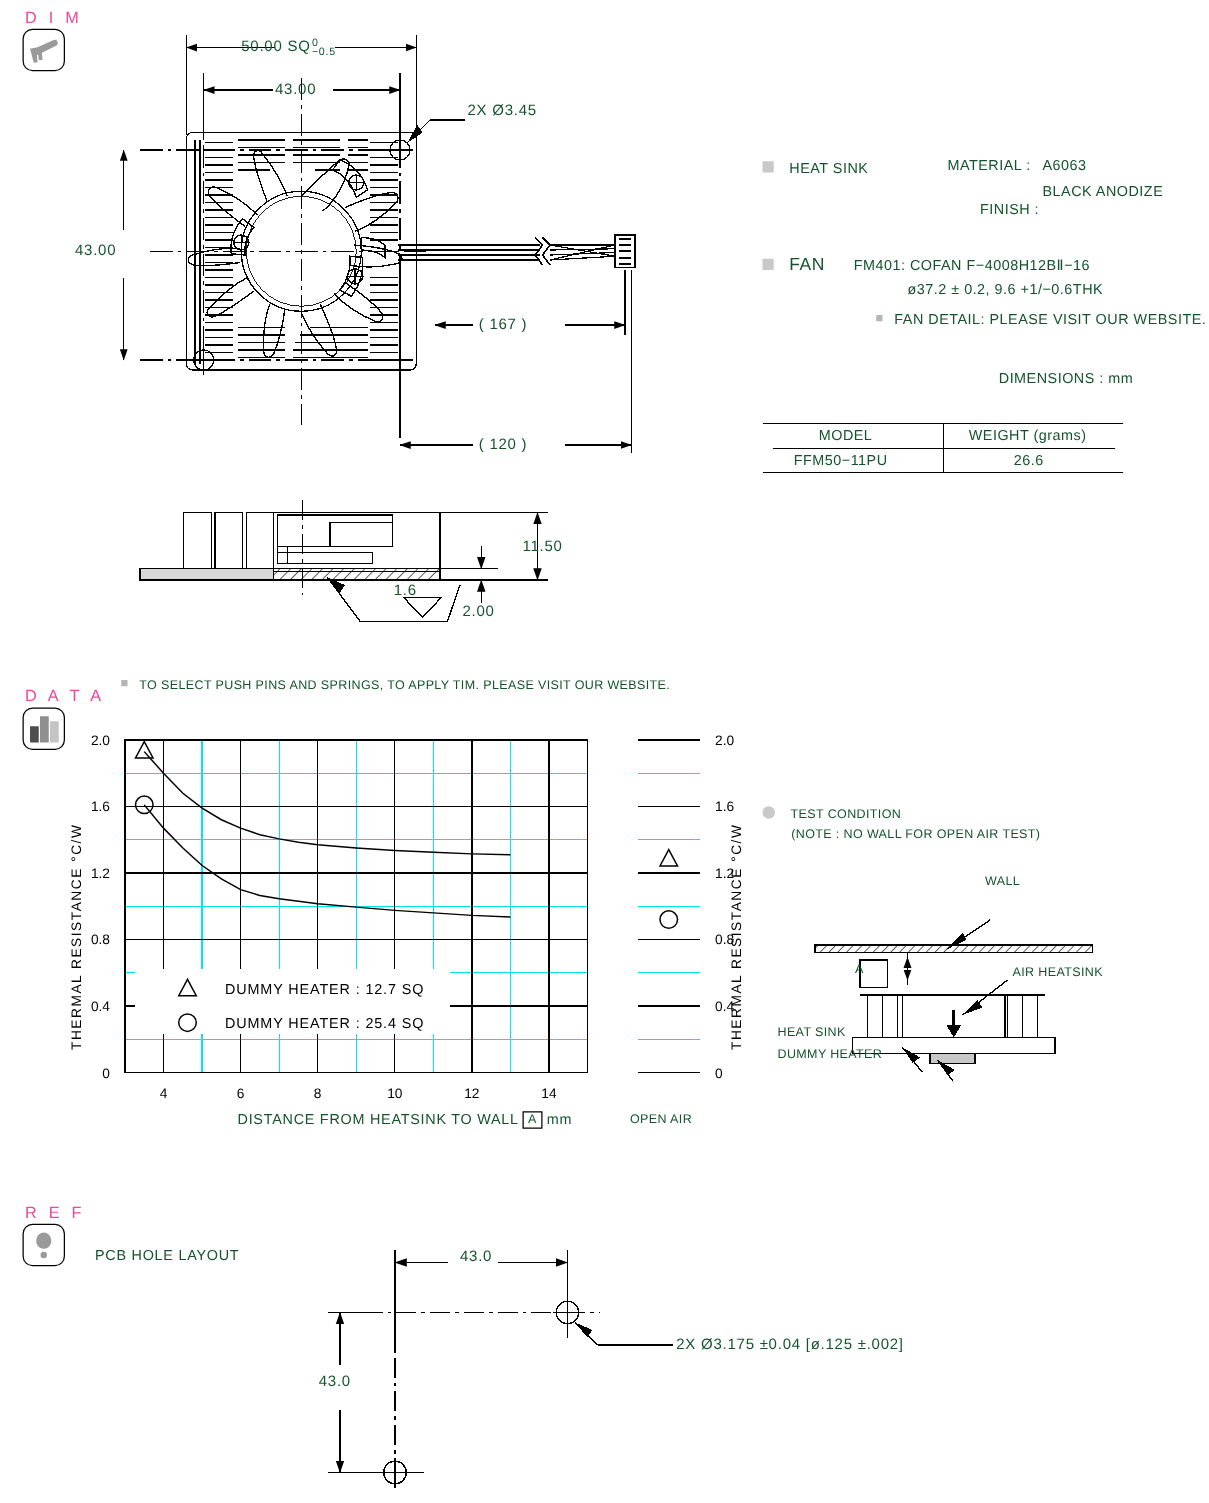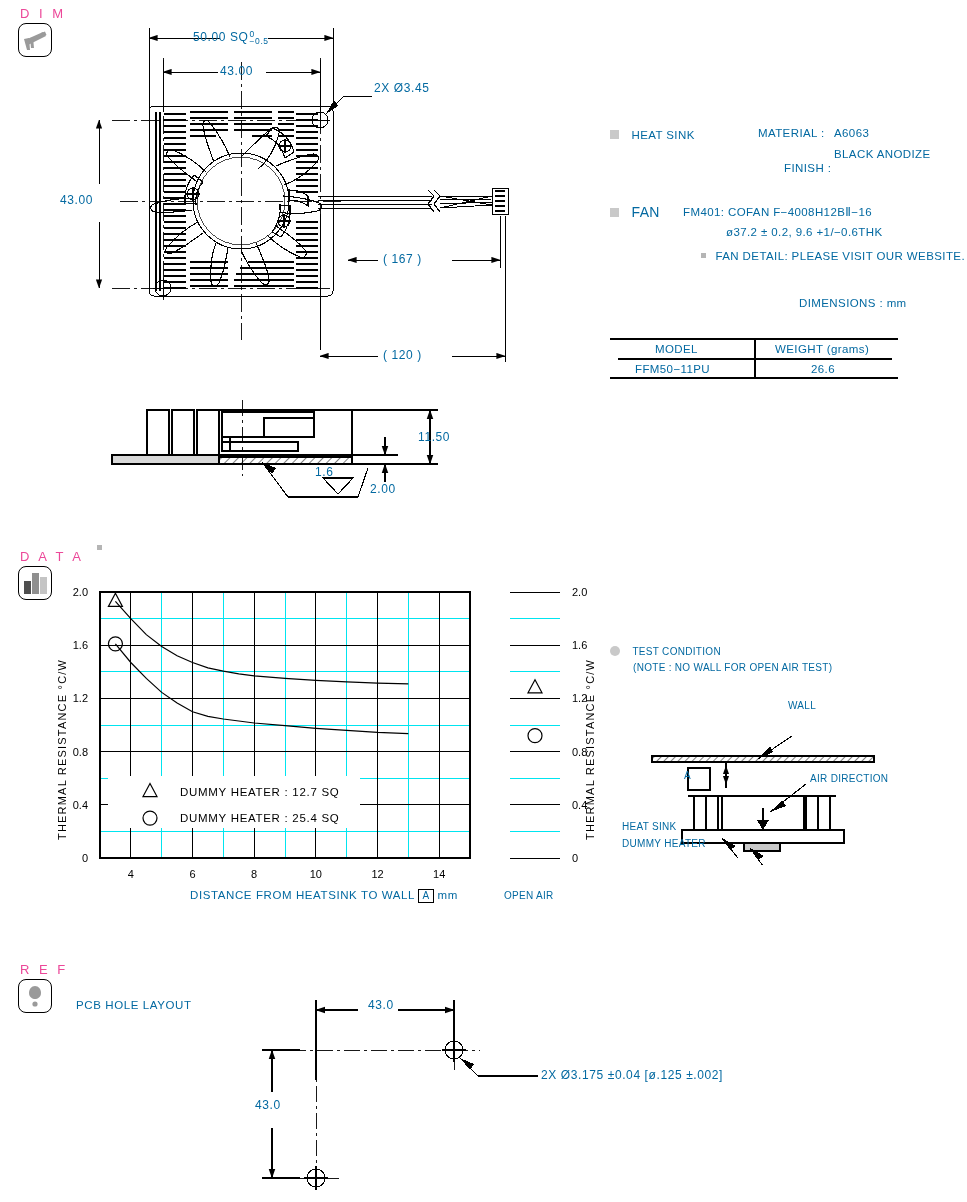--- a/index.html
+++ b/index.html
@@ -5,21 +5,21 @@
 <style>
   html,body{margin:0;padding:0;background:#ffffff;}
   body{
     width:967px;height:1202px;position:relative;overflow:hidden;
     font-family:"Liberation Sans","DejaVu Sans",sans-serif;
     color:#000;
     -webkit-font-smoothing:none;
   }
   .abs{position:absolute;}
   svg{display:block;}
-  .txt{position:absolute;font-size:11.5px;letter-spacing:.4px;white-space:nowrap;color:#0369a1;}
+  .txt{position:absolute;font-size:11.5px;letter-spacing:.4px;white-space:nowrap;color:#14532d;}
   .txt-sm{font-size:10px;letter-spacing:.3px;}
   .txt-dim{font-size:12px;letter-spacing:.6px;}
   
   .tag{position:absolute;}
   .tag-label{font-size:13px;letter-spacing:3px;color:#ec4899;margin-left:2px;}
   .tag-box{
     width:34px;height:34px;border:1.4px solid #000;border-radius:8px;
     margin-top:2px;position:relative;background:#fff;box-sizing:border-box;
     overflow:hidden;
   }
@@ -383,20 +383,21 @@
     </g>
   </svg>
 </div>
 <div class="txt" style="left:655px;top:343px;">MODEL</div>
 <div class="txt" style="left:775px;top:343px;">WEIGHT  (grams)</div>
 <div class="txt" style="left:635px;top:363px;">FFM50−11PU</div>
 <div class="txt" style="left:811px;top:363px;">26.6</div>
 
 <div class="abs" style="left:97px;top:538px;">
   <span class="bullet-sm"></span>
+  <span class="txt txt-sm" style="position:static;">TO SELECT PUSH PINS AND SPRINGS, TO APPLY TIM.  PLEASE VISIT OUR WEBSITE.</span>
 </div>
 
 <div class="tag" style="left:18px;top:549px;">
   <div class="tag-label">D A T A</div>
   <div class="tag-box">
     <svg width="32" height="32" viewBox="0 0 32 32">
       <rect x="5" y="14" width="7" height="13" fill="#4f4f4f"></rect>
       <rect x="13" y="6" width="7" height="21" fill="#8f8f8f"></rect>
       <rect x="21" y="10" width="7" height="17" fill="#c4c4c4"></rect>
     </svg>
@@ -537,21 +538,21 @@
     <rect x="134" y="163" width="36" height="8" fill="#c8c8c8"></rect>
 
     <line x1="112" y1="158" x2="128" y2="178"></line>
     <polygon points="112,158 120,170 126,166" fill="#000" stroke="none"></polygon>
     <line x1="140" y1="168" x2="156" y2="190"></line>
     <polygon points="140,168 148,180 154,176" fill="#000" stroke="none"></polygon>
   </g>
 </svg>
 </div>
 <div class="txt txt-sm" style="left:788px;top:700px;">WALL</div>
-<div class="txt txt-sm" style="left:810px;top:773px;">AIR DIRECTION</div>
+<div class="txt txt-sm" style="left:810px;top:773px;">AIR HEATSINK</div>
 <div class="txt txt-sm" style="left:684px;top:770px;">A</div>
 <div class="txt txt-sm" style="left:622px;top:821px;">HEAT SINK</div>
 <div class="txt txt-sm" style="left:622px;top:838px;">DUMMY HEATER</div>
 
 <div class="tag" style="left:18px;top:962px;">
   <div class="tag-label">R E F</div>
   <div class="tag-box">
     <svg width="32" height="32" viewBox="0 0 32 32">
       <path d="M16 6 C19.5 6 22 9 22 13 C22 17 18.5 19 16 19 C13.5 19 10 17 10 13 C10 9 12.5 6 16 6 Z" fill="#9a9a9a"></path>
       <circle cx="16" cy="24" r="2.6" fill="#9a9a9a"></circle>

